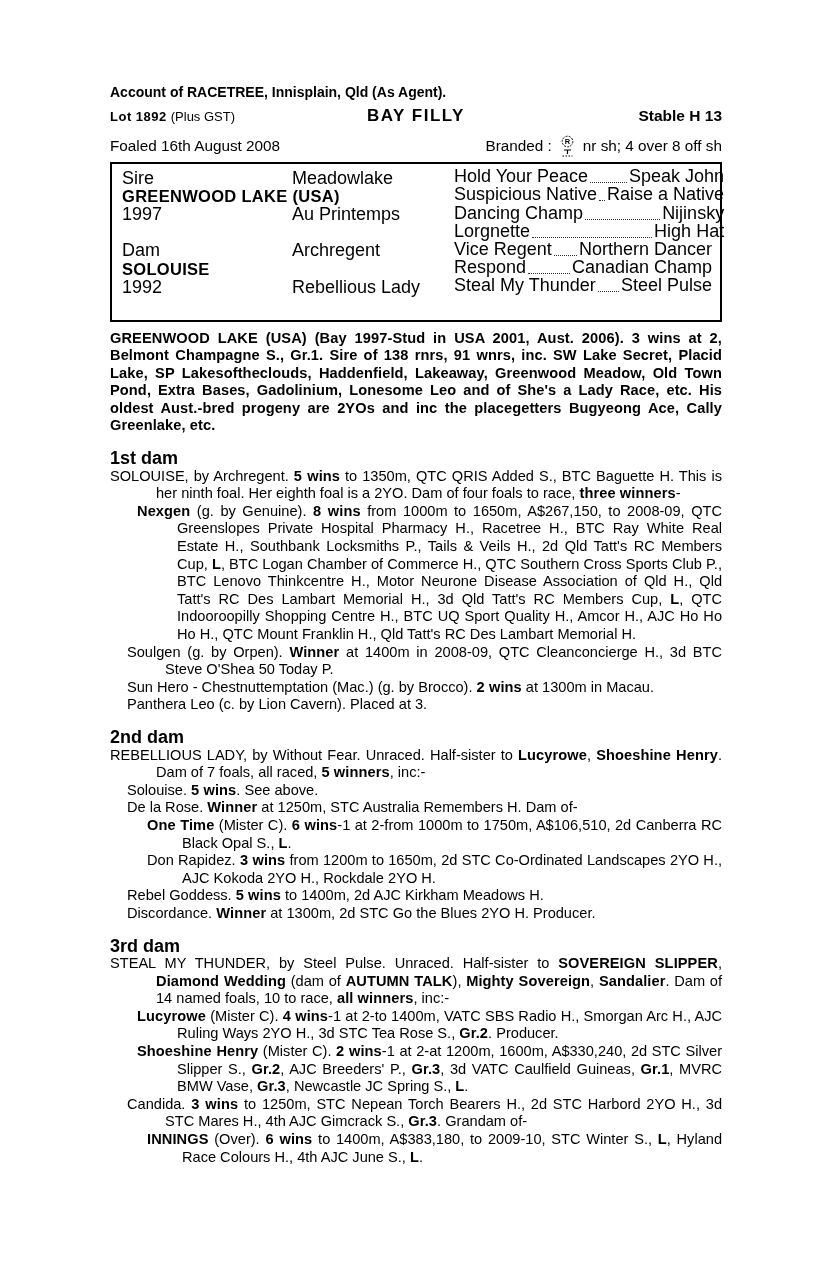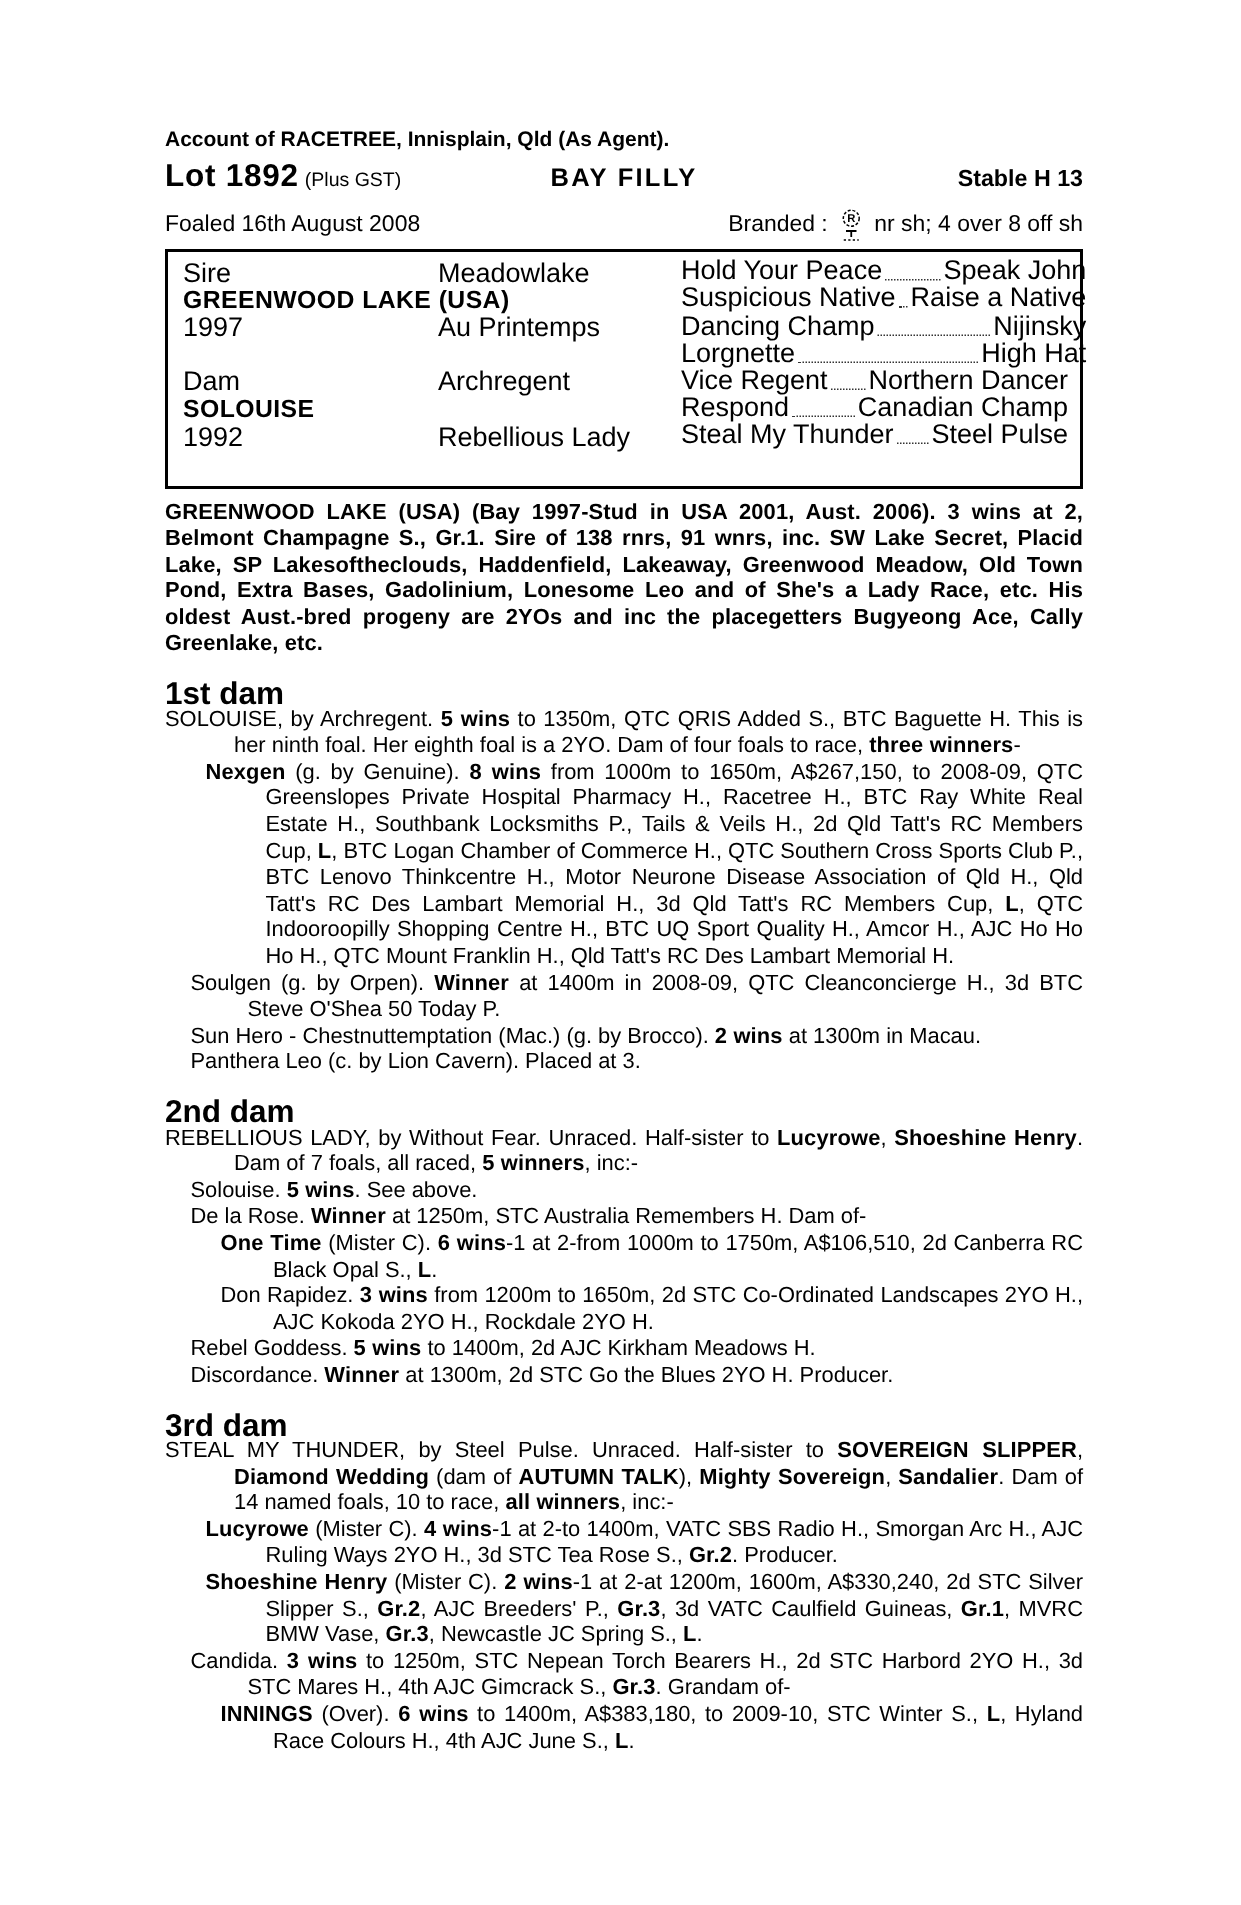--- a/index.html
+++ b/index.html
@@ -9,21 +9,21 @@
     font-family:"Liberation Sans","DejaVu Sans",sans-serif;
     color:#000;
   }
   .page { padding-top:84px; }
   .content { width:612px; margin-left:110px; }
 
   
   .account { text-align:left; font-weight:bold; font-size:14px; line-height:17px; }
   .lot-line { display:flex; align-items:baseline; margin-top:5px; }
   .lot-left { width:210px; white-space:nowrap; }
-  .lot-number { font-weight:bold; font-size:21px; letter-spacing:.5px; }
+  .lot-number { font-weight:bold; font-size:13px; letter-spacing:.5px; }
   .gst { font-size:13px; margin-left:4px; }
   .horse-desc { flex:1; text-align:center; font-weight:bold; font-size:17px; letter-spacing:1.5px; }
   .stable { width:210px; text-align:right; font-weight:bold; font-size:15.5px; }
   .foal-line { display:flex; justify-content:space-between; align-items:flex-end; margin-top:9px; font-size:15.3px; }
   .branded-wrap { display:inline-flex; align-items:flex-end; gap:6px; }
   .brand-icon { display:inline-block; margin:0 1px -3px 1px; }
 
   
   .ped-table { border:2px solid #000; margin-top:7px; padding:5px 8px 5px 10px; }
   .ped-half { display:grid; grid-template-columns:170px 162px 1fr; }
@@ -34,21 +34,21 @@
   .ped-anc .leader { flex:1 1 auto; border-bottom:1.5px dotted #333; margin:0 2px 4px 2px; min-width:6px; }
   .ped-anc .gp-sire { flex:0 0 auto; }
 
   
   .sire-summary {
     margin-top:8px; font-weight:bold; font-size:14.6px; line-height:17.6px;
     text-align:justify; letter-spacing:.1px;
   }
   .dam-sections { margin-top:6px; }
   .section { margin-top:15px; }
-  .section-heading { font-weight:bold; font-size:21px; line-height:17.6px; }
+  .section-heading { font-weight:bold; font-size:18px; line-height:17.6px; }
   .para { font-size:14.6px; line-height:17.6px; text-align:justify; }
   .para b { letter-spacing:.1px; }
   .p-dam { padding-left:46px; text-indent:-46px; }
   .p-w1  { margin-left:27px; padding-left:40px; text-indent:-40px; }
   .p-w1p { margin-left:17px; padding-left:38px; text-indent:-38px; }
   .p-w2  { margin-left:37px; padding-left:35px; text-indent:-35px; }
 </style>
 </head>
 <body>
 

